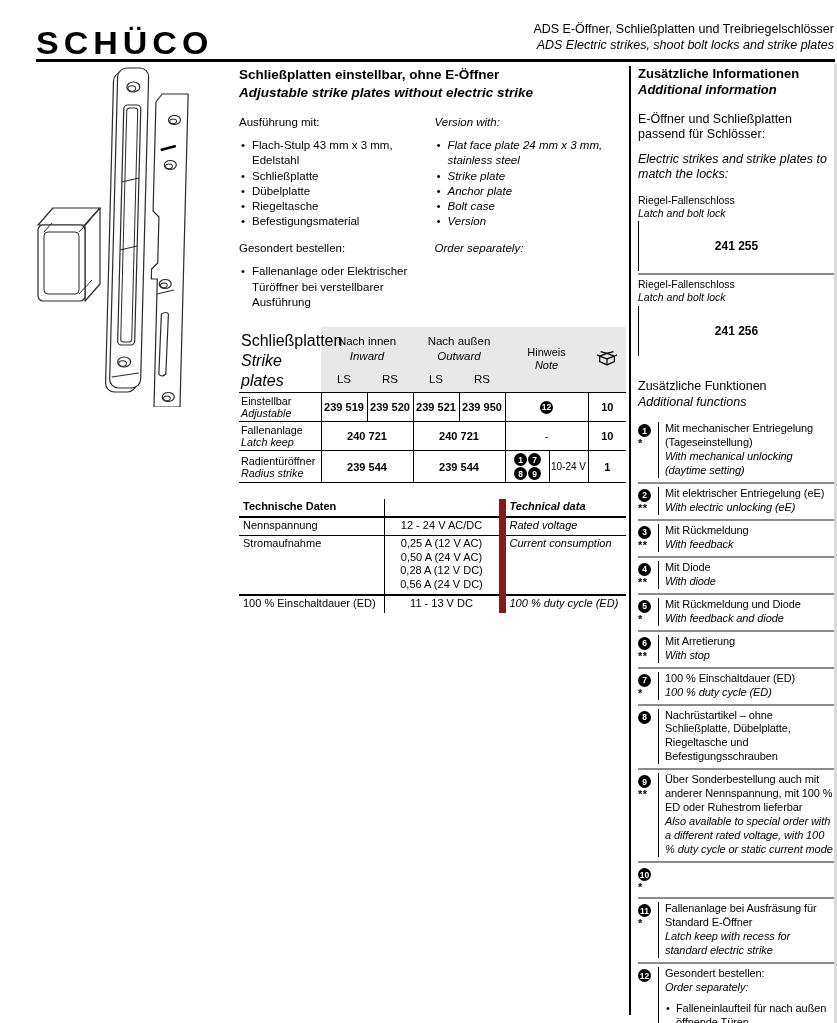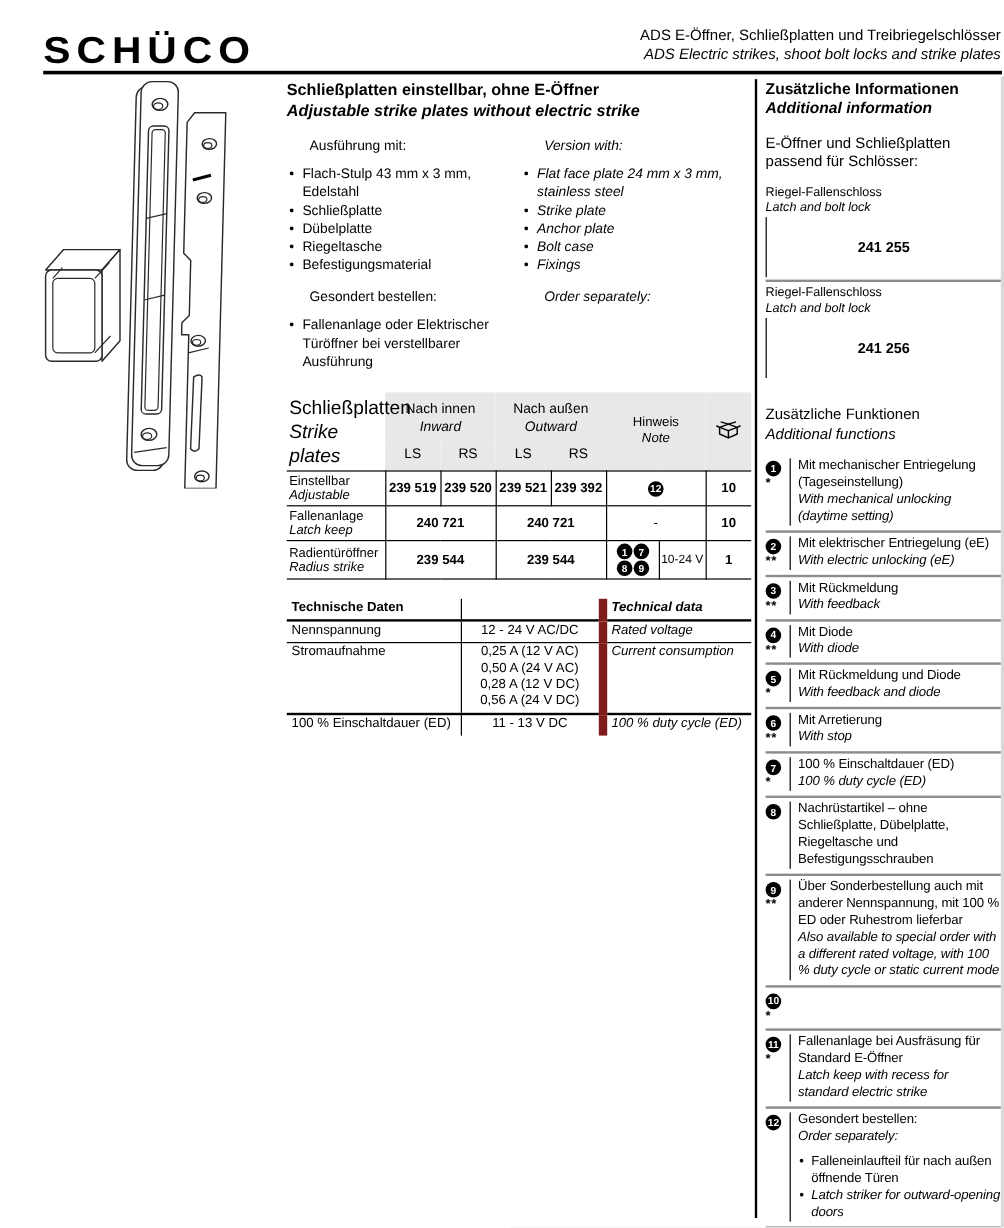--- a/index.html
+++ b/index.html
@@ -16,21 +16,21 @@
   .edge-right { position:absolute; right:0; top:64px; bottom:0; width:3px; background:#d9d9d9; }
 
   
   .drawing { position:absolute; left:28px; top:62px; width:206px; height:345px; }
 
   
   .middle { position:absolute; left:239px; top:66px; width:387px; }
   .title-de { font-size:13.5px; font-weight:bold; line-height:1.3; }
   .title-en { font-size:13.5px; font-weight:bold; font-style:italic; line-height:1.3; }
   .two-col { display:grid; grid-template-columns:1fr 1fr; column-gap:4px; margin-top:14px; font-size:11.5px; line-height:1.32; }
-  .list-head { margin-bottom:8px;margin-left:19px; }
+  .list-head { margin-bottom:8px; }
   ul.bullets { list-style:none; }
   ul.bullets li { position:relative; padding-left:13px; }
   ul.bullets li::before { content:"\2022"; position:absolute; left:2px; }
   .gap-up { margin-top:12px; }
 
   
   table.parts { border-collapse:collapse; table-layout:fixed; width:387px; margin-top:17px; font-size:11px; }
   table.parts th, table.parts td { font-weight:normal; padding:1px 2px; vertical-align:middle; }
   table.parts thead th.g { background:#e8e8e8; }
   table.parts thead .grp { text-align:center; font-size:11.5px; padding-top:4px; line-height:1.25; }
@@ -164,21 +164,21 @@
           <li>Fallenanlage oder Elektrischer Türöffner bei verstellbarer Ausführung</li>
         </ul>
       </div>
       <div class="en">
         <div class="list-head">Version with:</div>
         <ul class="bullets">
           <li>Flat face plate 24 mm x 3 mm, stainless steel</li>
           <li>Strike plate</li>
           <li>Anchor plate</li>
           <li>Bolt case</li>
-          <li>Fixings</li>
+          <li>Version</li>
         </ul>
         <div class="list-head gap-up">Order separately:</div>
       </div>
     </div>
 
     <table class="parts">
       <colgroup>
         <col style="width:82px">
           <col style="width:46px">
           <col style="width:46px">
@@ -226,21 +226,21 @@
       </thead>
       <tbody>
         <tr>
           <td class="lbl">
             <div>Einstellbar</div>
             <div class="en">Adjustable</div>
           </td>
           <td class="num">239 519</td>
           <td class="num">239 520</td>
           <td class="num">239 521</td>
-          <td class="num">239 392</td>
+          <td class="num">239 950</td>
           <td class="note" colspan="2">
             <span class="badge">12</span>
           </td>
           <td class="num">10</td>
         </tr>
         <tr>
           <td class="lbl">
             <div>Fallenanlage</div>
             <div class="en">Latch keep</div>
           </td>
@@ -304,20 +304,21 @@
       </table>
   </div>
 
   <div class="divider"></div>
 
   <div class="sidebar">
     <div class="sb-title-de">Zusätzliche Informationen</div>
     <div class="sb-title-en">Additional information</div>
 
     <div class="sb-intro">E-Öffner und Schließplatten passend für Schlösser:</div>
+    <div class="sb-intro en">Electric strikes and strike plates to match the locks:</div>
 
     <div class="lock-table">
       <div class="lock-row">
         <div class="lock-label">
           <div>Riegel-Fallenschloss</div>
           <div class="en">Latch and bolt lock</div>
         </div>
         <div class="lock-part">241 255</div>
       </div>
       <div class="lock-row">

